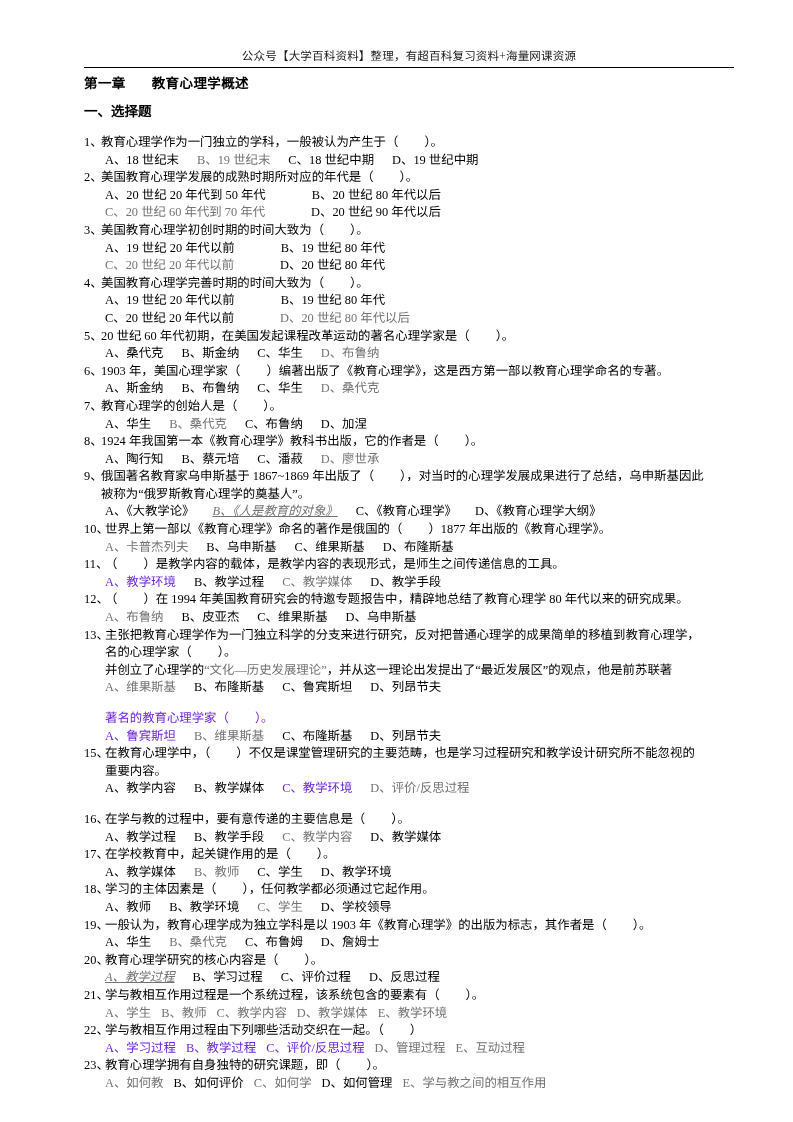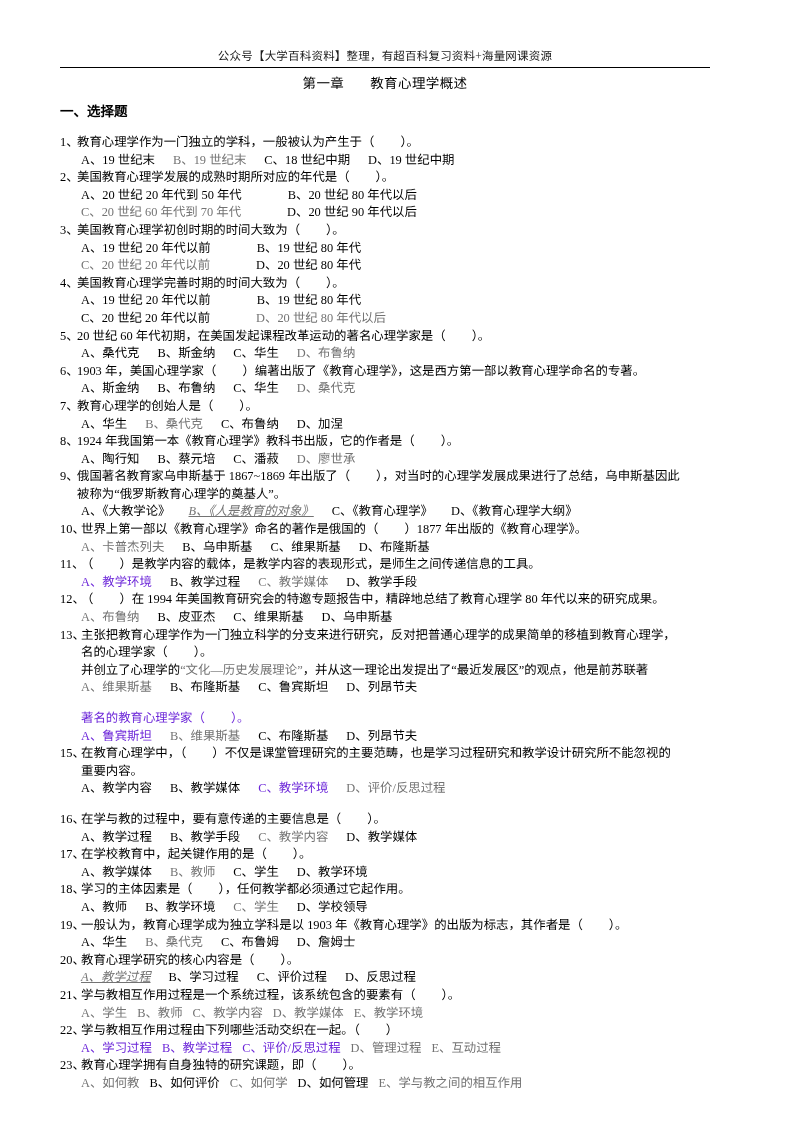--- a/index.html
+++ b/index.html
@@ -14,21 +14,21 @@
   .page {
     position: relative;
     width: 793px;
     height: 1122px;
     background: #ffffff;
     overflow: hidden;
     box-sizing: border-box;
   }
   .content {
     position: absolute;
-    left: 60px;
+    left: 84px;
     top: 48px;
     width: 650px;
   }
 
   
   .header-band {
     text-align: center;
     font-size: 11.5px;
     line-height: 16px;
     letter-spacing: 0.2px;
@@ -36,23 +36,22 @@
     padding-bottom: 3px;
   }
   .header-rule {
     border: 0;
     border-top: 1.4px solid #000;
     margin: 0 0 6px 0;
   }
 
   
   .doc-title {
-    text-align: center;
     font-size: 13.5px;
-    font-weight: normal;
+    font-weight: bold;
     line-height: 20px;
     margin-bottom: 6px;
     letter-spacing: 0.4px;
   }
   .doc-title .gap { display:inline-block; width: 26px; }
 
   .section-title {
     font-size: 13.5px;
     font-weight: bold;
     line-height: 20px;
@@ -109,21 +108,21 @@
 
     <div class="doc-title">
       <span>第一章</span><span class="gap"></span><span>教育心理学概述</span>
     </div>
 
     <div class="section-title">一、选择题</div>
 
     <div id="questions">
         <div class="q">
           <div class="q-stem"><span class="num c-black">1、</span><span class="c-black">教育心理学作为一门独立的学科，一般被认为产生于（</span><span class="blank"></span><span class="c-black">）。</span></div>
-          <div class="opts"><span class="opt c-black">A、19 世纪末</span><span class="sp-m"></span><span class="opt c-blue">B、19 世纪末</span><span class="sp-m"></span><span class="opt c-black">C、18 世纪中期</span><span class="sp-m"></span><span class="opt c-black">D、19 世纪中期</span></div>
+          <div class="opts"><span class="opt c-black">A、18 世纪末</span><span class="sp-m"></span><span class="opt c-blue">B、19 世纪末</span><span class="sp-m"></span><span class="opt c-black">C、18 世纪中期</span><span class="sp-m"></span><span class="opt c-black">D、19 世纪中期</span></div>
         </div>
         <div class="q">
           <div class="q-stem"><span class="num c-black">2、</span><span class="c-black">美国教育心理学发展的成熟时期所对应的年代是（</span><span class="blank"></span><span class="c-black">）。</span></div>
           <div class="opts"><span class="opt c-black">A、20 世纪 20 年代到 50 年代</span><span class="sp-xl"></span><span class="opt c-black">B、20 世纪 80 年代以后</span></div>
           <div class="opts"><span class="opt c-blue">C、20 世纪 60 年代到 70 年代</span><span class="sp-xl"></span><span class="opt c-black">D、20 世纪 90 年代以后</span></div>
         </div>
         <div class="q">
           <div class="q-stem"><span class="num c-black">3、</span><span class="c-black">美国教育心理学初创时期的时间大致为（</span><span class="blank"></span><span class="c-black">）。</span></div>
           <div class="opts"><span class="opt c-black">A、19 世纪 20 年代以前</span><span class="sp-xl"></span><span class="opt c-black">B、19 世纪 80 年代</span></div>
           <div class="opts"><span class="opt c-blue">C、20 世纪 20 年代以前</span><span class="sp-xl"></span><span class="opt c-black">D、20 世纪 80 年代</span></div>

